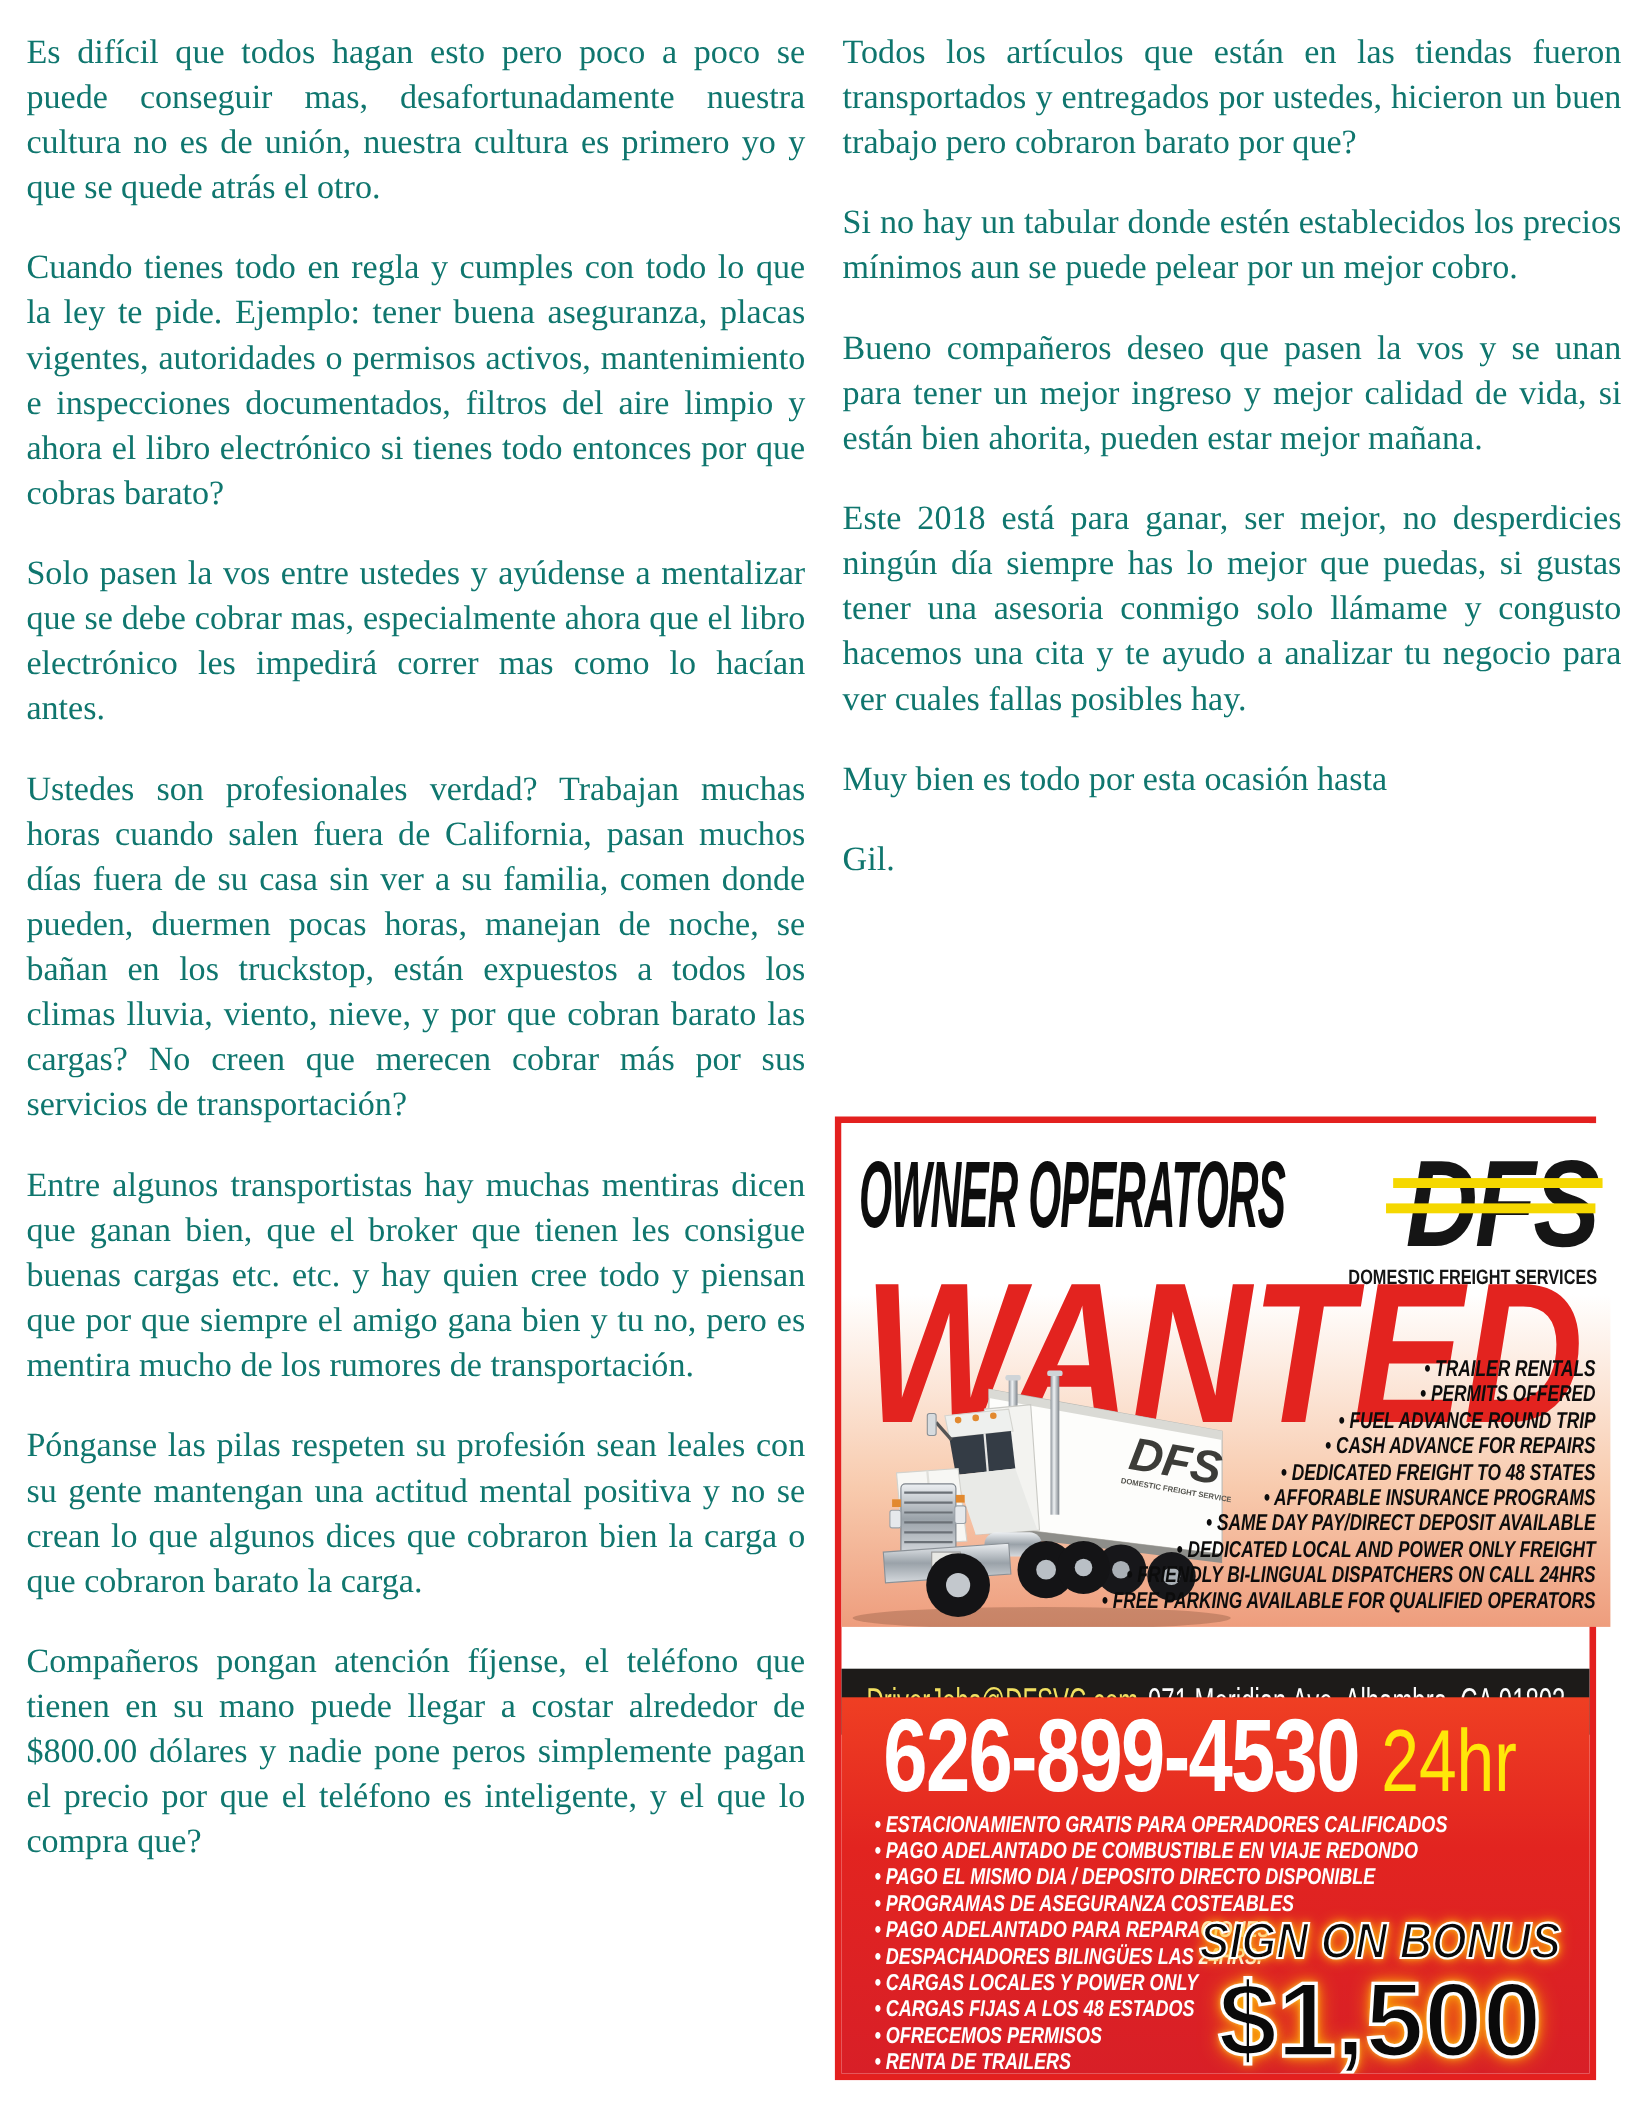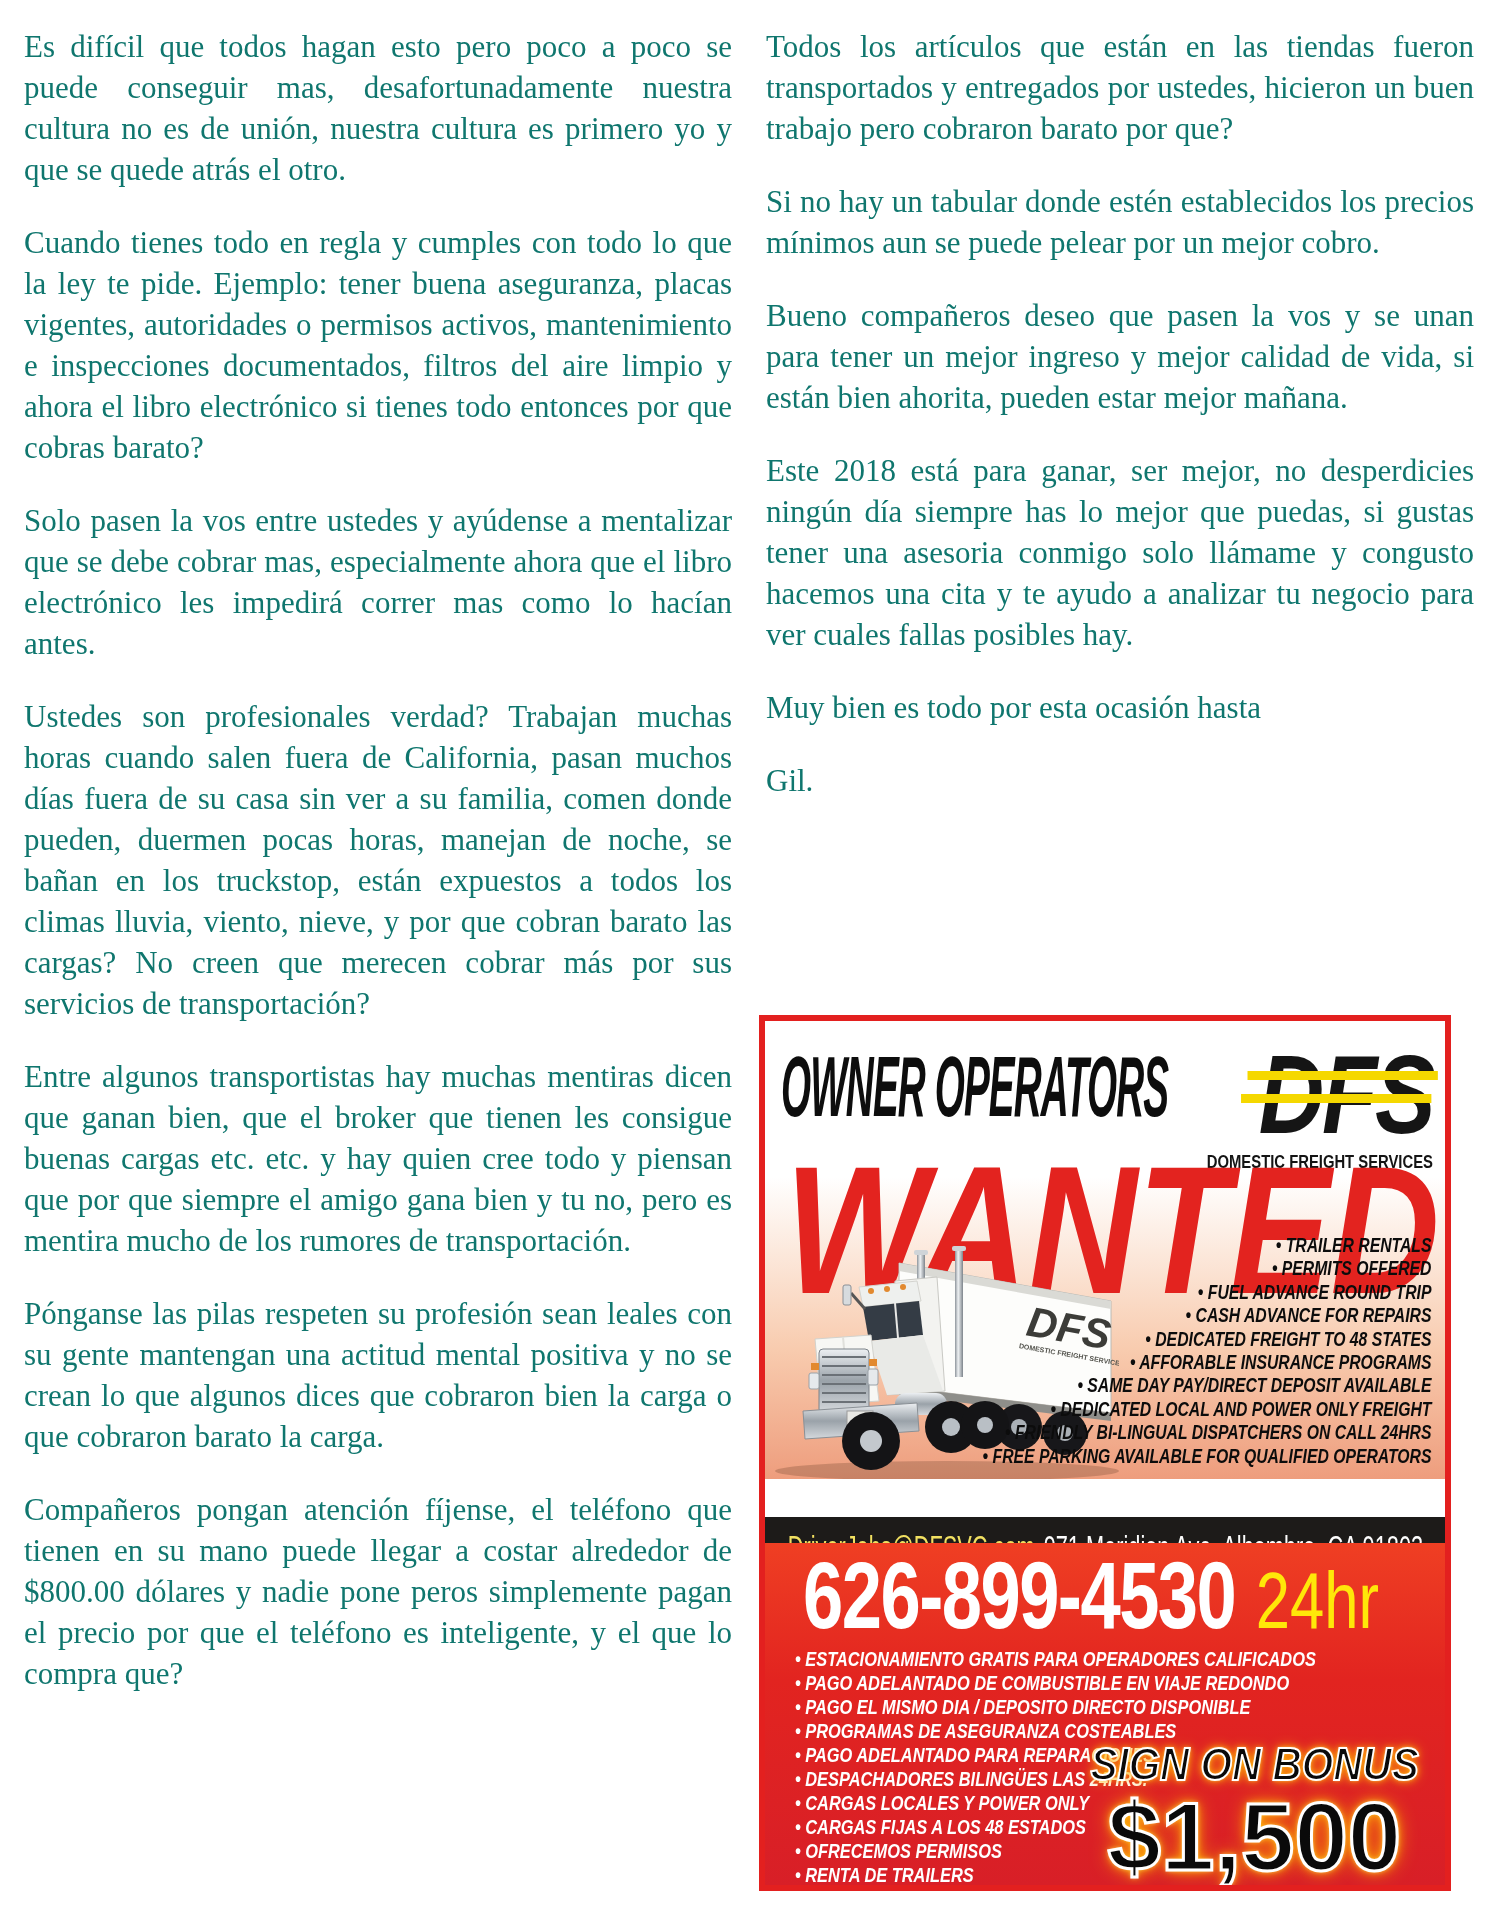--- a/index.html
+++ b/index.html
@@ -12,21 +12,21 @@
   .col-right{left:766px;}
   .col p{margin:0 0 32px 0;text-align:justify;}
   .closing-line{text-align:left;margin:0;}
   .signature{margin:16px 0 0 467px;}
 
   
   .ad{position:absolute;left:759px;top:1015px;width:692px;height:876px;
       box-sizing:border-box;border:6px solid #e3201f;background:#fff;
       font-family:"Liberation Sans",sans-serif;}
   .ad-white{position:absolute;left:0;top:0;width:680px;height:458px;
-      background:linear-gradient(180deg,#ffffff 0%,#ffffff 34%,#f8cbae 72%,#ee9d7d 100%);overflow:hidden;}
+      background:linear-gradient(180deg,#ffffff 0%,#ffffff 34%,#f8cbae 72%,#ee9d7d 100%);overflow:hidden;padding-left:19px;}
   .ad-title{position:absolute;left:16px;top:22px;font-size:86px;line-height:1;
       font-weight:bold;font-style:italic;color:#0d0d0d;letter-spacing:-2px;
       transform:scaleX(0.45);transform-origin:left top;white-space:nowrap;}
   .ad-logo{position:absolute;right:12px;top:18px;text-align:right;}
   .logo-dfs-wrap{position:relative;display:inline-block;transform:scaleX(0.81);transform-origin:right top;}
   .logo-dfs{font-size:112px;line-height:1;font-weight:900;font-style:italic;color:#151515;letter-spacing:-3px;}
   .logo-bar{position:absolute;left:-14px;right:-6px;height:9px;background:#f5d800;}
   .logo-bar1{top:32px;}
   .logo-bar2{top:55px;transform:translateX(-8px);}
   .logo-sub{margin-top:0px;font-size:19px;font-weight:bold;color:#141414;white-space:nowrap;

